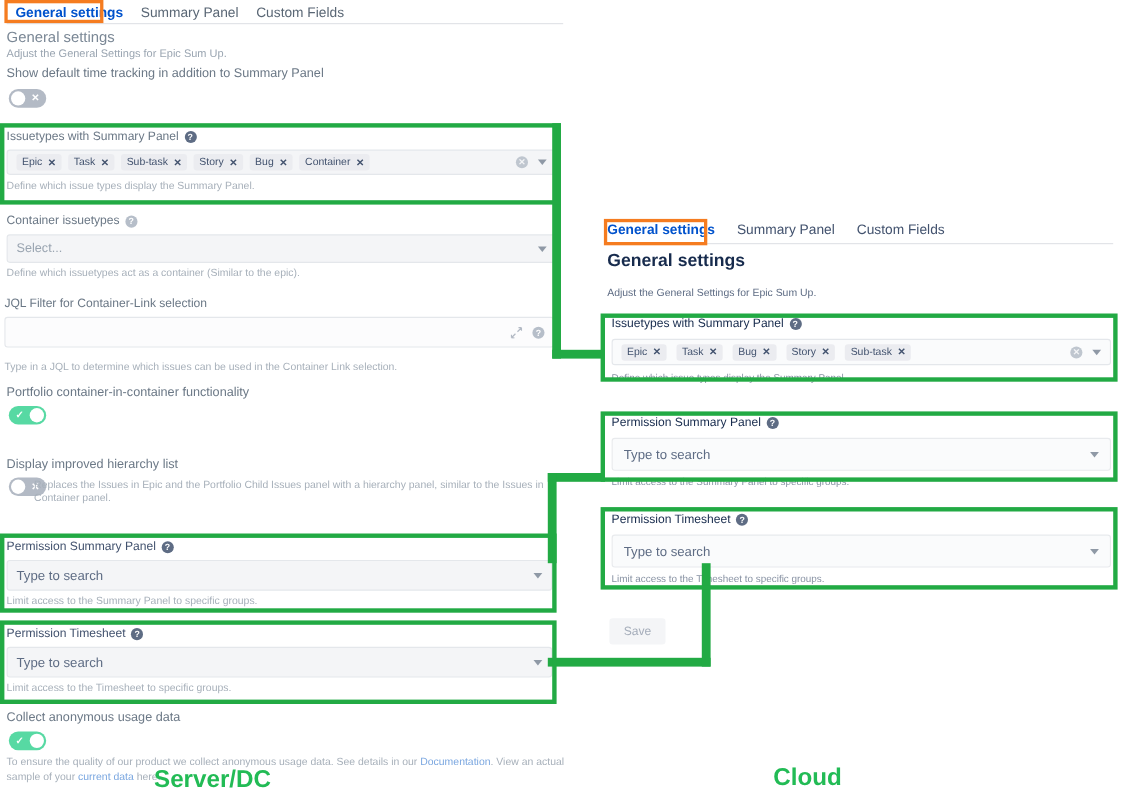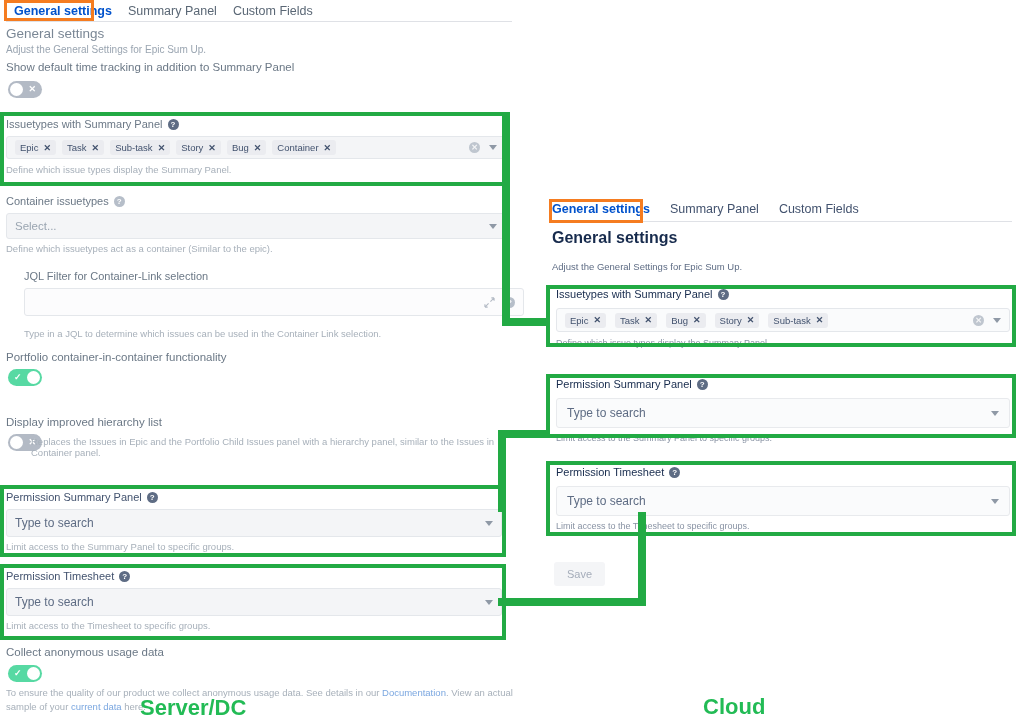--- a/index.html
+++ b/index.html
@@ -185,21 +185,21 @@
       </div>
       <div class="select-box" style="margin-top:6px; height:26px; width:500px;">
         <span class="select-placeholder">Select...</span>
         <div class="select-right">
           <span class="chev"></span>
         </div>
       </div>
       <div class="field-help" style="margin-top:4px;">Define which issuetypes act as a container (Similar to the epic).</div>
     </div>
 
-    <div style="position:absolute; left:24px; top:270px; width:500px;">
+    <div style="position:absolute; left:4px; top:270px; width:500px;">
       <div class="field-label">JQL Filter for Container-Link selection</div>
       <div class="select-box" style="margin-top:6px; height:28px; width:500px; background:#fcfcfd;">
         <span class="select-placeholder"></span>
         <div class="select-right">
           <svg width="11" height="11" viewBox="0 0 12 12">
             <path d="M11 1 L7 5 M11 1 L11 4 M11 1 L8 1 M1 11 L5 7 M1 11 L1 8 M1 11 L4 11" stroke="#b3bac5" stroke-width="1.2" fill="none"></path>
           </svg>
           <span class="help-ic dim">?</span>
         </div>
       </div>

